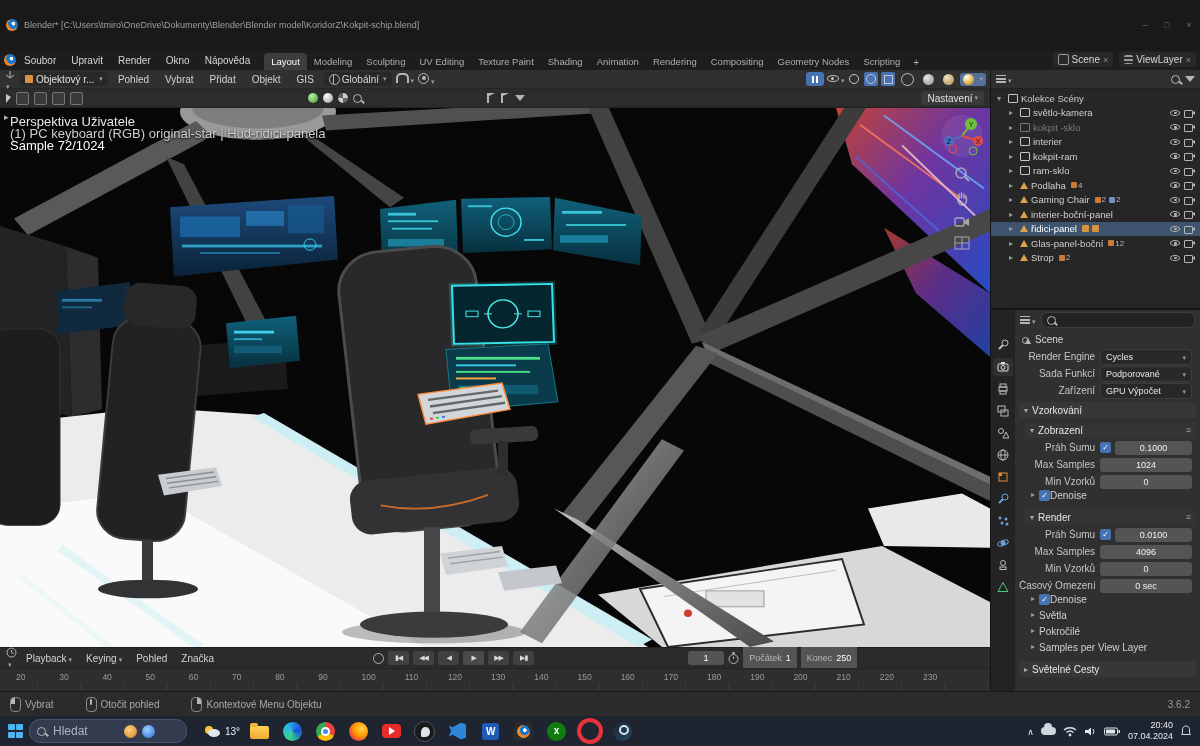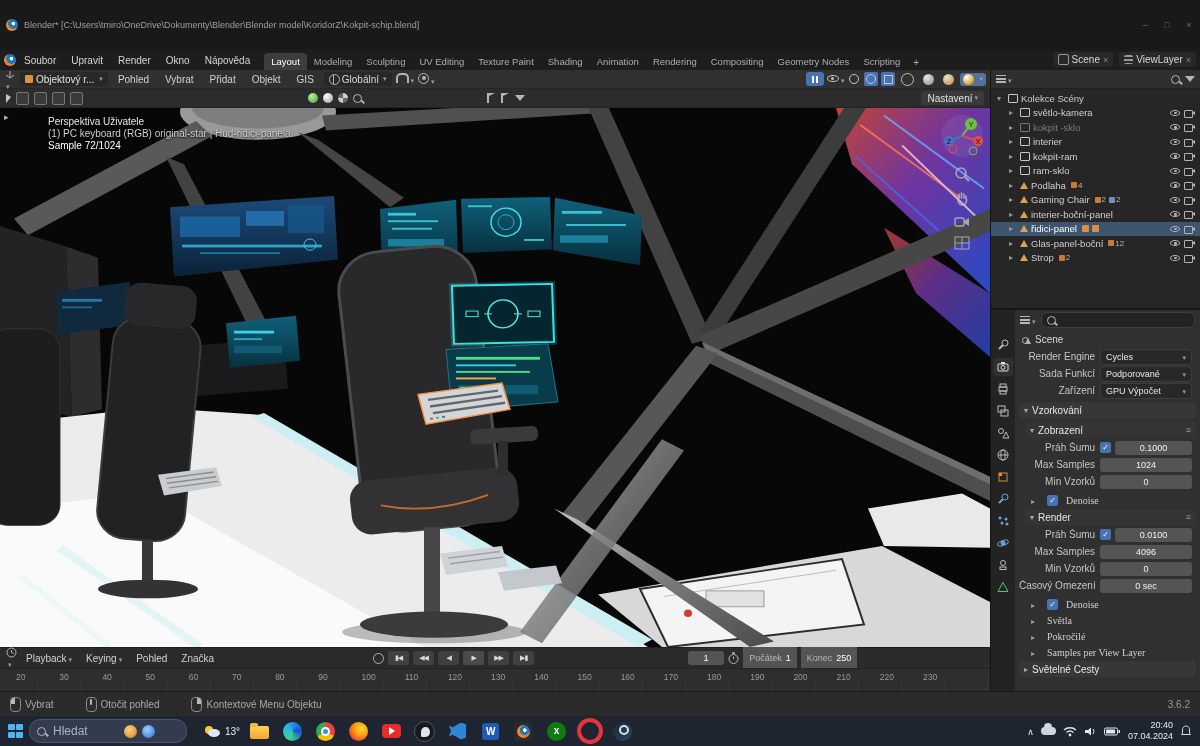--- a/index.html
+++ b/index.html
@@ -70,21 +70,21 @@
   .mag-ico{width:7px;height:7px;border:1.5px solid #b5b5b5;border-radius:50%;position:relative;}
   .mag-ico::after{content:"";position:absolute;width:4px;height:1.5px;background:#b5b5b5;transform:rotate(45deg);right:-3.5px;bottom:-1px;}
   .flag-ico{width:9px;height:10px;position:relative;}
   .flag-ico::before{content:"";position:absolute;left:0;top:0;width:1.5px;height:10px;background:#b5b5b5;}
   .flag-ico::after{content:"";position:absolute;left:1.5px;top:0;border-top:3px solid #b5b5b5;border-right:6px solid transparent;width:0;height:0;}
   .funnel-ico{width:0;height:0;border-left:5px solid transparent;border-right:5px solid transparent;border-top:6px solid #b5b5b5;position:relative;}
   .settings-btn{margin-left:auto;display:flex;align-items:center;background:#3a3a3a;border-radius:3px;height:14px;padding:0 6px;color:#e0e0e0;}
   
   .viewport{flex:1;position:relative;background:#070708;min-height:0;overflow:hidden;}
   .viewport svg.scene{position:absolute;inset:0;width:100%;height:100%;}
-  .vp-overlay{position:absolute;left:10px;top:8px;line-height:12px;font-size:10px;color:#e8e8e8;text-shadow:0 1px 2px #000;margin-left:38px;}
+  .vp-overlay{position:absolute;left:10px;top:8px;line-height:12px;font-size:13px;color:#e8e8e8;text-shadow:0 1px 2px #000;}
   .vp-overlay .l2{color:#cfcfcf;}
   .vp-overlay .l3{color:#fff;}
   .tb-arrow{position:absolute;left:4px;top:4px;color:#b8b8b8;font-size:9px;}
   .tb-arrow::after{content:"▸";}
   .gizmo-col{position:absolute;right:6px;top:6px;display:flex;flex-direction:column;align-items:center;gap:8px;}
   .vp-tool{opacity:.75;}
   
   .timeline-bar{height:20px;background:#2b2b2b;border-top:1px solid #1e1e1e;display:flex;align-items:center;gap:4px;padding:0 6px;flex:none;}
   .tl-menu{padding:1px 5px;color:#d2d2d2;}
   .rec{width:9px;height:9px;border:1.5px solid #b0b0b0;border-radius:50%;margin-left:150px;}
@@ -142,21 +142,21 @@
   .pval{flex:1;display:flex;align-items:center;gap:4px;min-width:0;}
   .dfield{flex:1;background:#282828;border:1px solid #3d3d3d;border-radius:3px;height:14px;display:flex;align-items:center;justify-content:space-between;padding:0 5px;color:#e8e8e8;font-size:9px;}
   .nfield{flex:1;background:#545454;border-radius:3px;height:14px;display:flex;align-items:center;justify-content:center;color:#f2f2f2;font-size:9px;}
   .chk{width:11px;height:11px;background:#4772b3;border-radius:2px;color:#fff;font-size:8px;display:flex;align-items:center;justify-content:center;flex:none;}
   .chk::after{content:"✓";}
   .sechead{height:16px;display:flex;align-items:center;gap:4px;background:#373737;border-radius:3px;margin:3px 4px 1px;padding:0 5px;color:#e6e6e6;flex:none;}
   .sechead.sub{margin-left:10px;background:#343434;}
   .sechead .caret{font-size:8px;color:#a8a8a8;}
   .sechead .preset{margin-left:auto;color:#9a9a9a;font-size:9px;}
   .preset::after{content:"≡";}
-  .denrow{height:16px;display:flex;align-items:flex-end;gap:8px;padding:0 8px 0 16px;color:#d0d0d0;flex:none;font-family:Liberation Serif, serif;}
+  .denrow{height:16px;display:flex;align-items:flex-start;gap:0;padding:0 8px 0 16px;color:#d0d0d0;flex:none;}
   
   .statusbar{height:24px;background:#2b2b2b;border-top:1px solid #191919;display:flex;align-items:center;gap:6px;padding:0 10px;flex:none;color:#a8a8a8;}
   .mouse{width:9px;height:13px;border:1px solid #8a8a8a;border-radius:4px;position:relative;flex:none;}
   .mouse::before{content:"";position:absolute;background:#b8b8b8;}
   .mouse.l::before{left:0;top:0;width:4px;height:6px;border-radius:3px 0 0 0;}
   .mouse.m::before{left:3px;top:1px;width:2.5px;height:6px;border-radius:1px;}
   .mouse.r::before{right:0;top:0;width:4px;height:6px;border-radius:0 3px 0 0;}
   .sb-group{display:flex;align-items:center;gap:4px;margin-right:26px;}
   .sb-version{margin-left:auto;color:#9a9a9a;}
   

